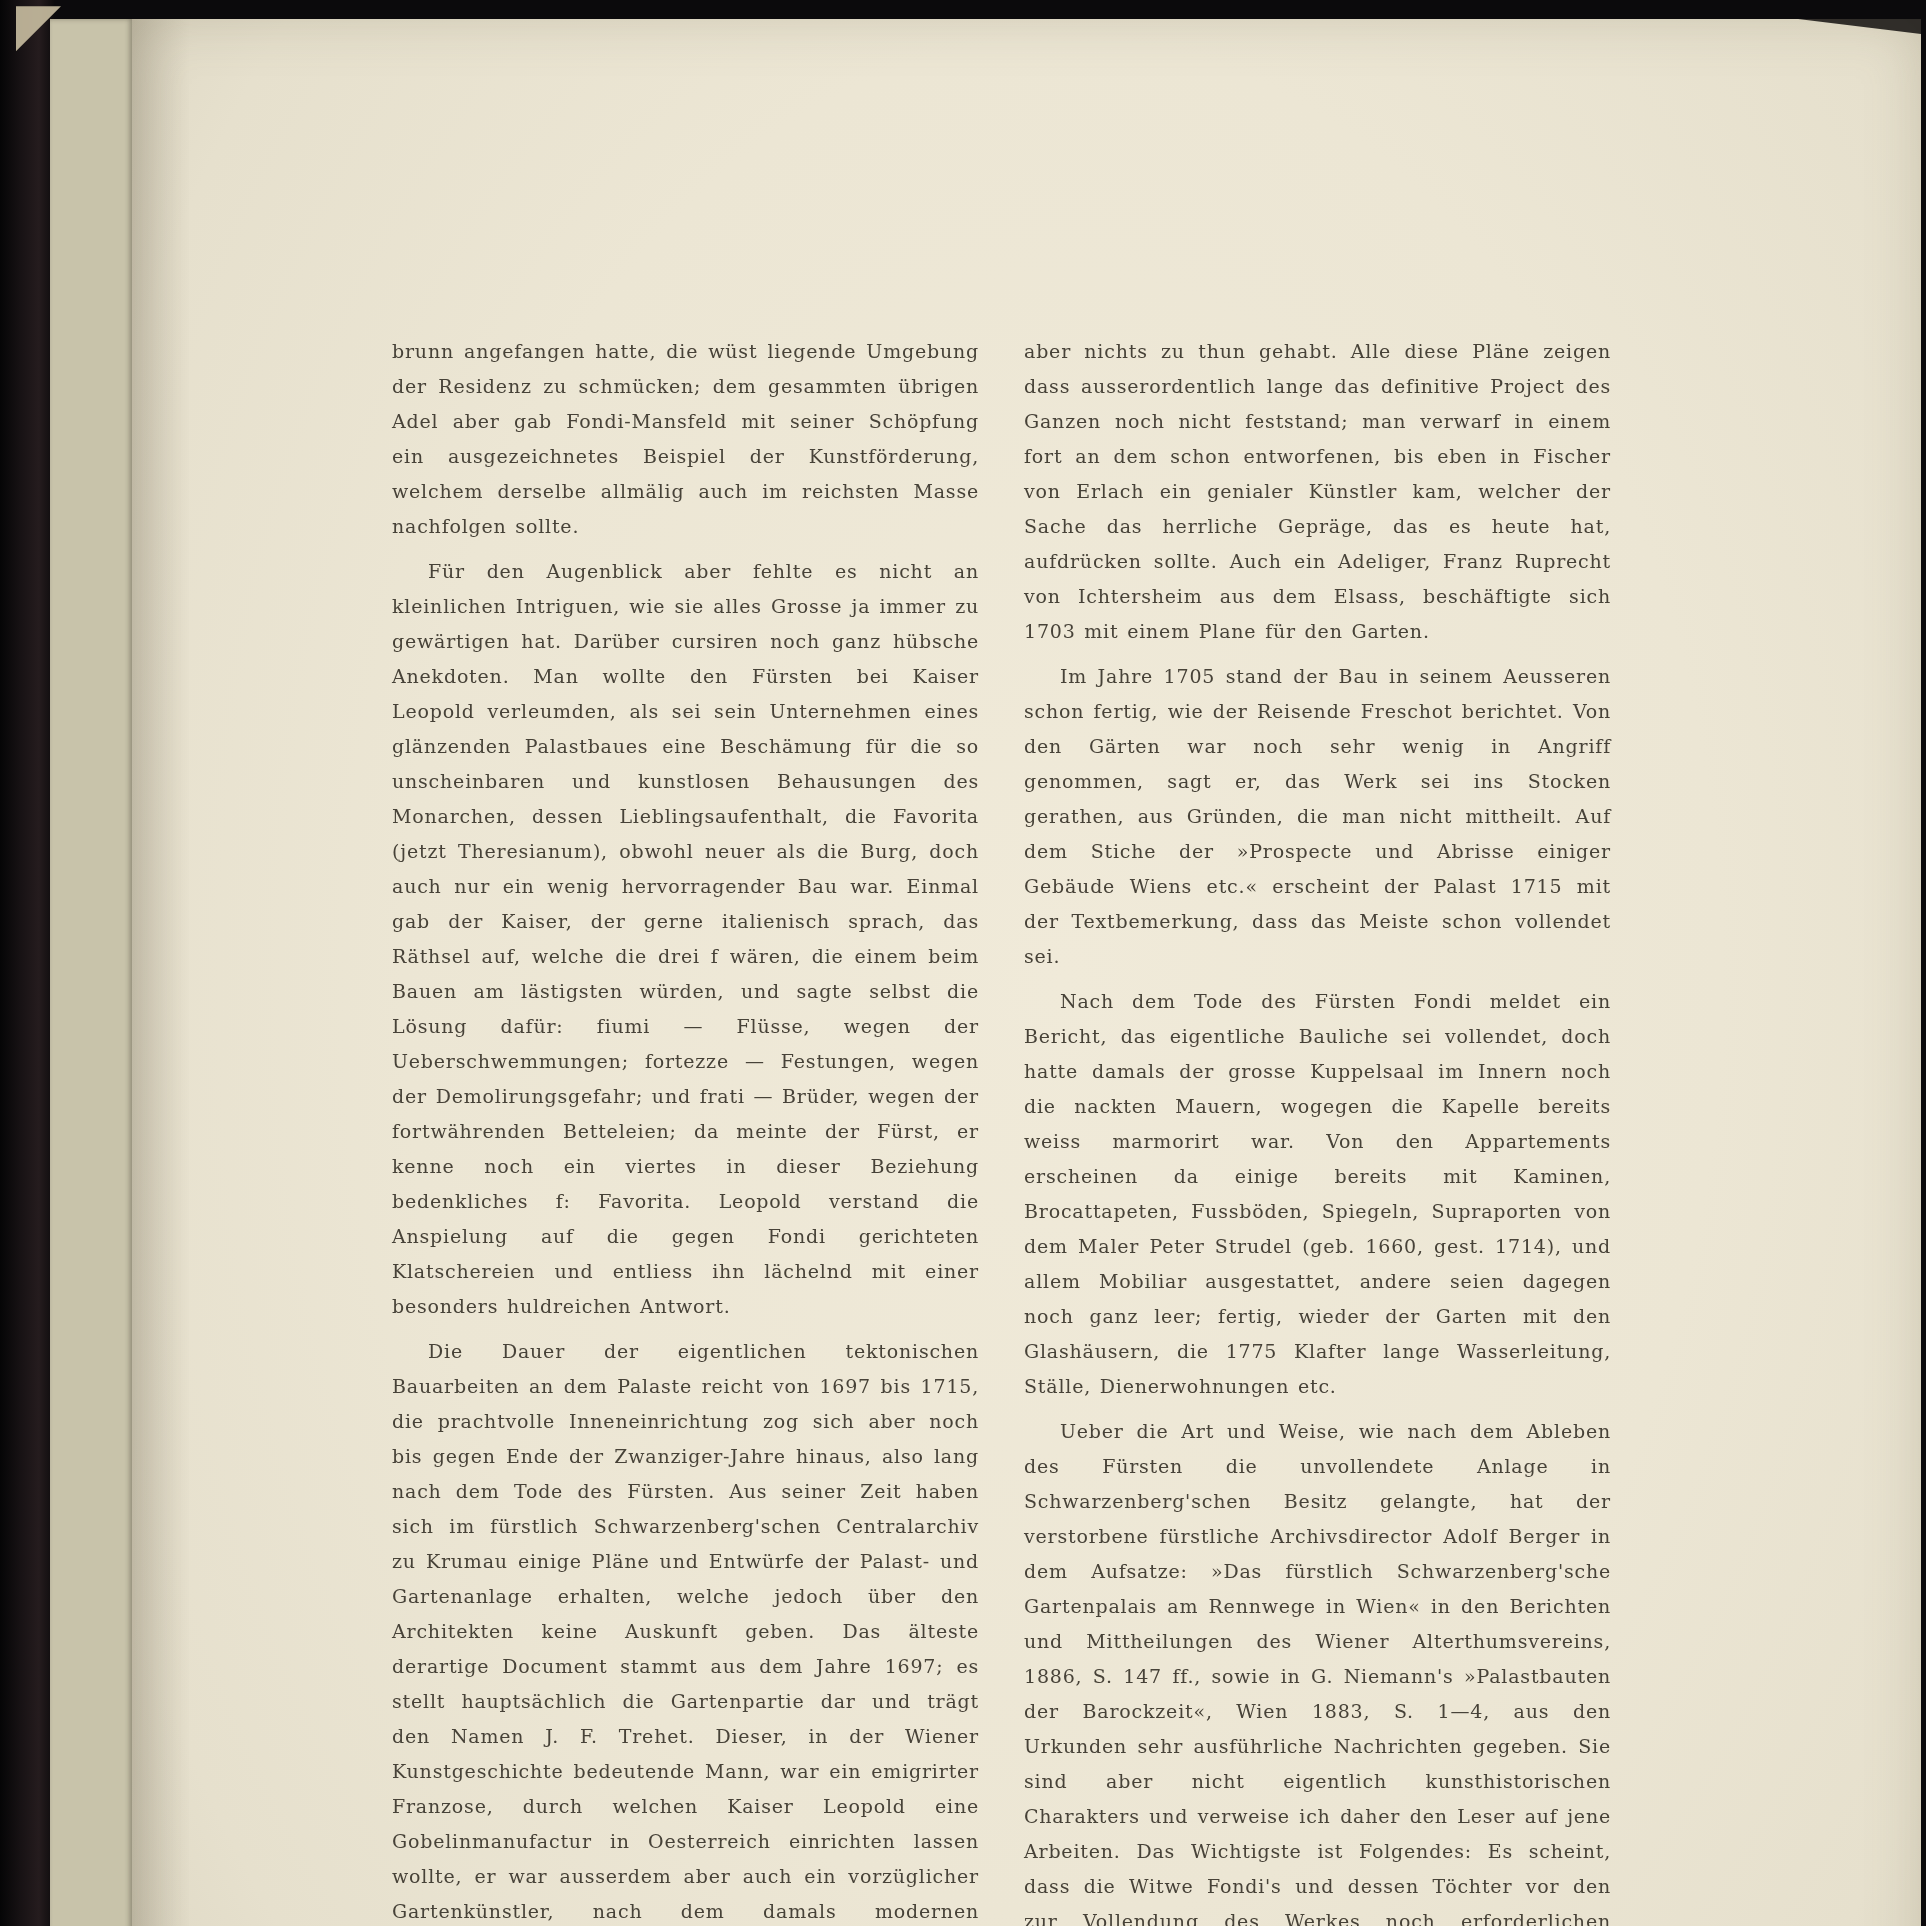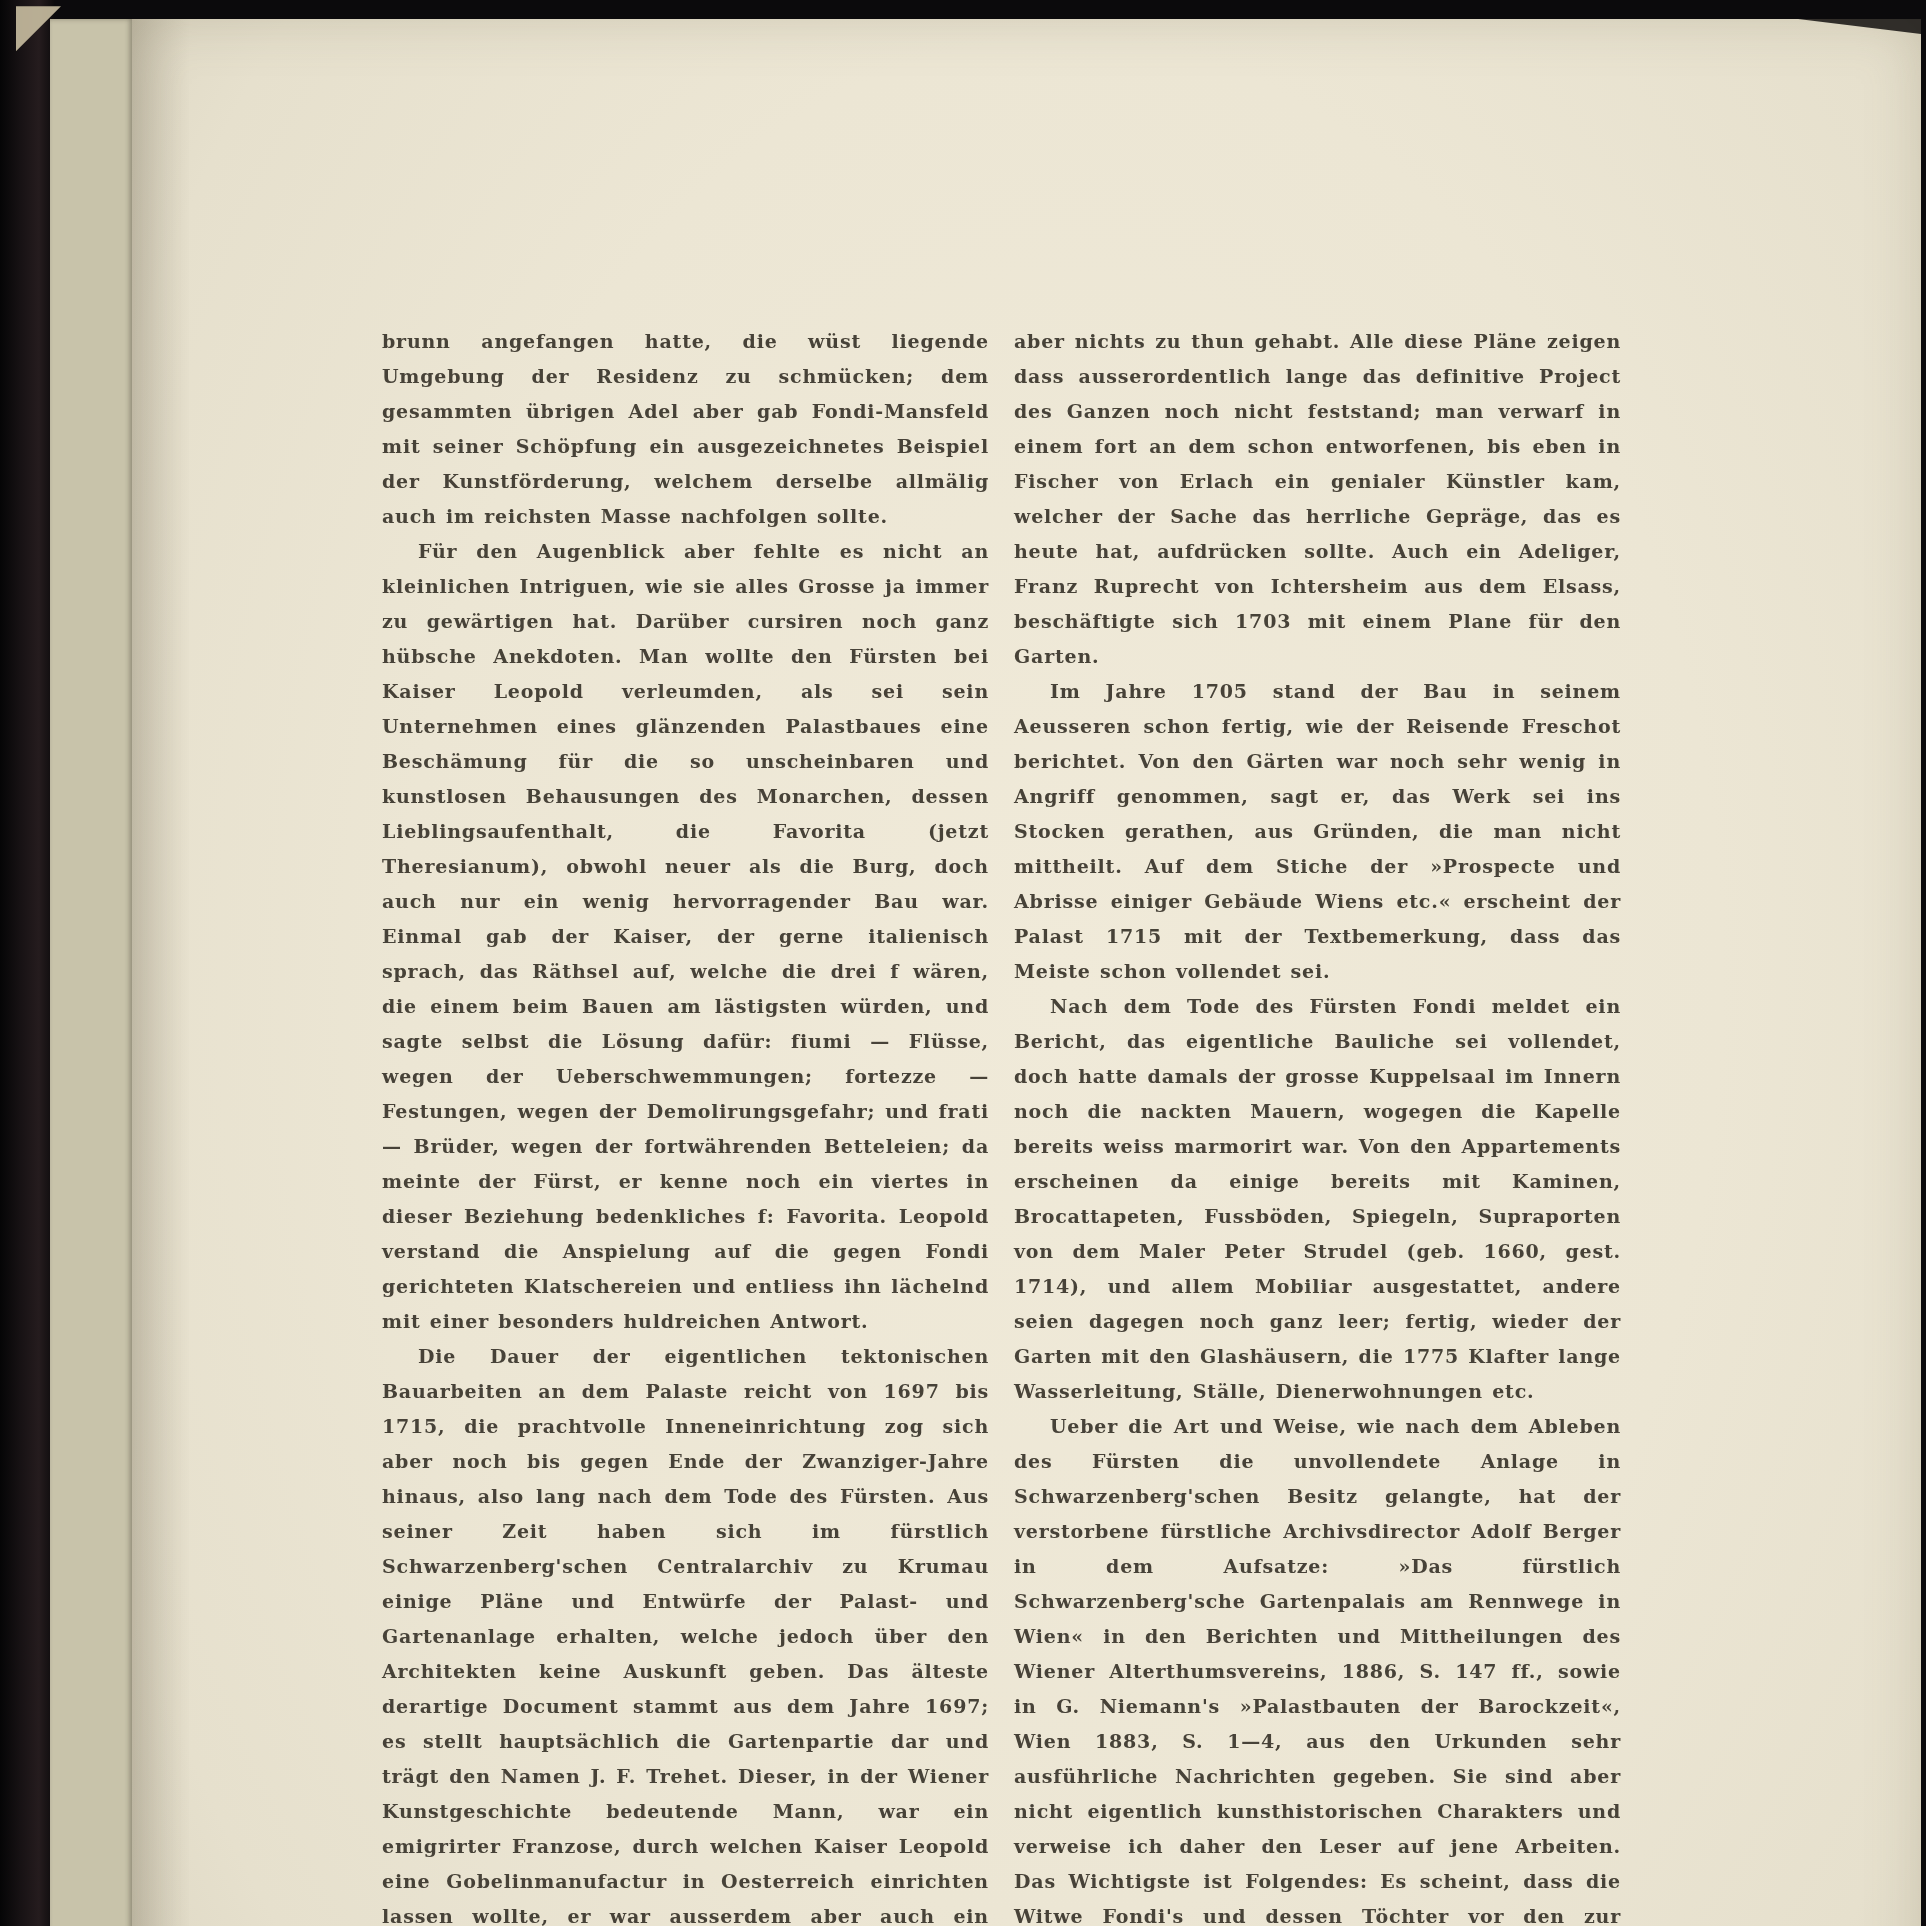--- a/index.html
+++ b/index.html
@@ -78,21 +78,21 @@
   }
   .col {
     width: 607px;
     font-size: 19px;
     line-height: 35px;
     text-align: justify;
     letter-spacing: 0.8px;
     word-spacing: 1.9px;
     hyphens: auto;
   }
-  .col p { margin: 0; font-weight: bold; }
+  .col p { margin: 10px; }
   p.indent { text-indent: 36px; }
   p.cont-out { text-align-last: justify; }
 </style>
 </head>
 <body>
 
 <div class="scene">
 
   <div class="book-cover"></div>
   <div class="cover-corner-top"></div>

